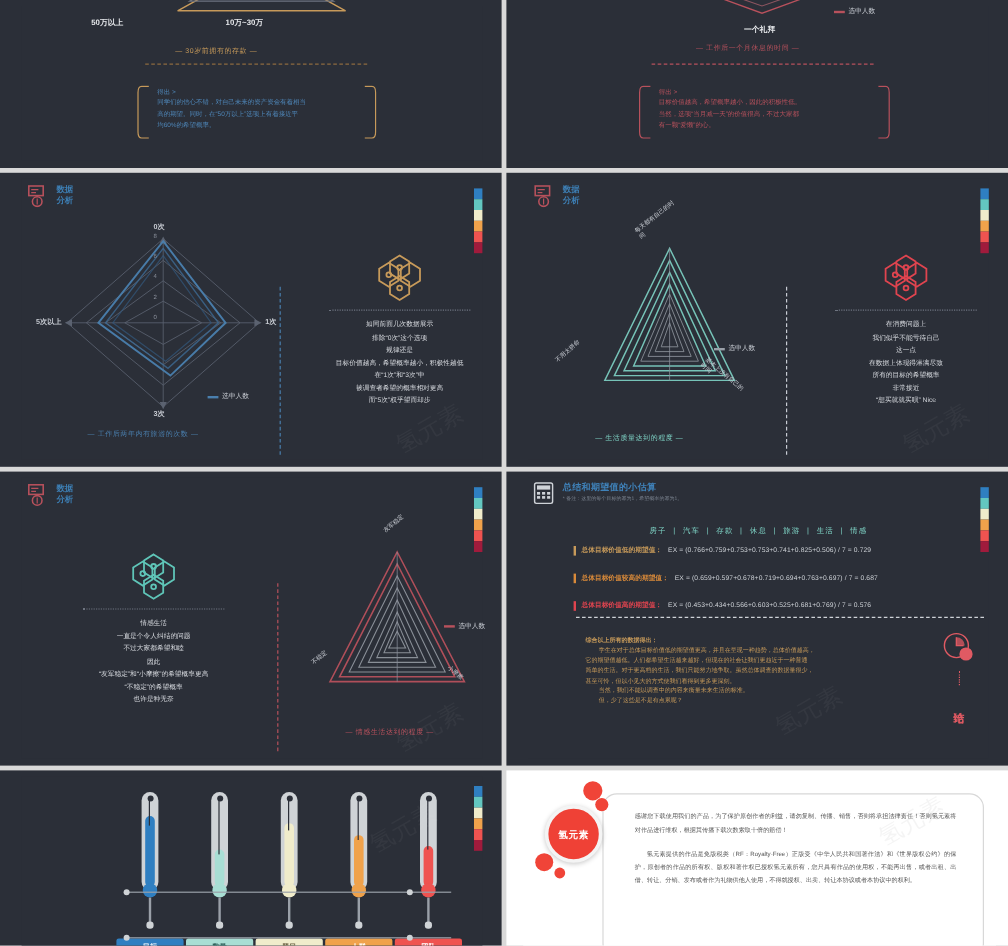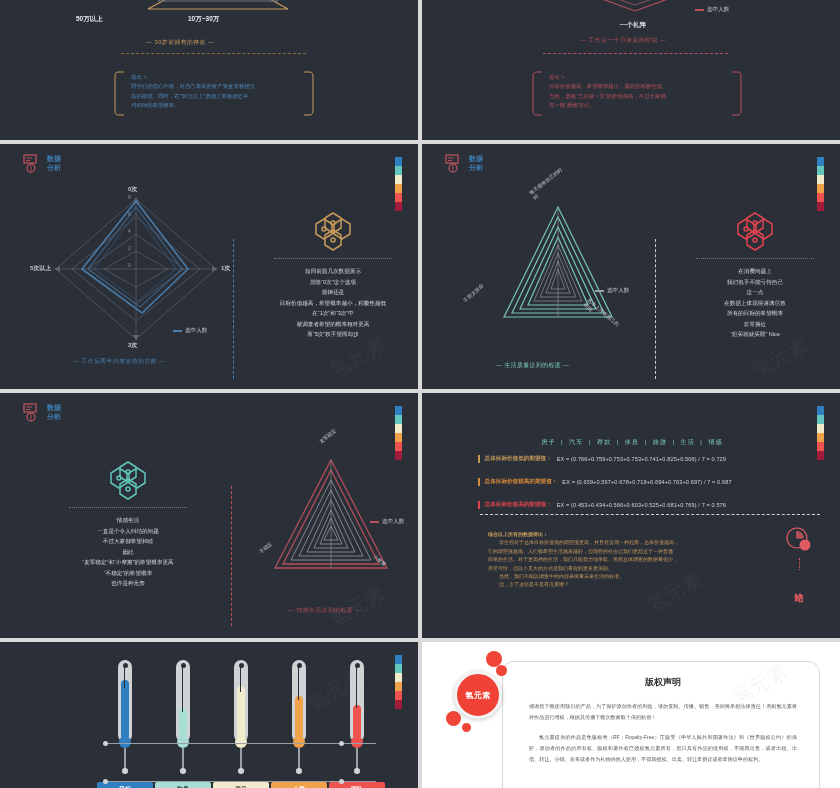--- a/index.html
+++ b/index.html
@@ -459,20 +459,40 @@
   <div class="slide">
     <div class="inner">
       <div class="colorstrip">
         <i style="background:#2f7fc1"></i>
           <i style="background:#63c7c0"></i>
           <i style="background:#f0eccb"></i>
           <i style="background:#f0a24b"></i>
           <i style="background:#ef5350"></i>
           <i style="background:#a01b3c"></i>
       </div>
+      <div class="shead2">
+        <div class="ico">
+          <svg viewBox="0 0 20 20">
+              <rect x="2.5" y="1.5" width="15" height="17" rx="1.5" fill="none" stroke="#cfd3d8" stroke-width="1.2"></rect>
+              <rect x="4.5" y="3.5" width="11" height="3.5" fill="#cfd3d8"></rect>
+              <g fill="#cfd3d8">
+                <rect x="4.5" y="9" width="2.6" height="2.2"></rect>
+                <rect x="8.7" y="9" width="2.6" height="2.2"></rect>
+                <rect x="12.9" y="9" width="2.6" height="2.2"></rect>
+                <rect x="4.5" y="12.4" width="2.6" height="2.2"></rect>
+                <rect x="8.7" y="12.4" width="2.6" height="2.2"></rect>
+                <rect x="12.9" y="12.4" width="2.6" height="2.2"></rect>
+              </g>
+            </svg>
+        </div>
+        <div class="tw">
+          <div class="t1">总结和期望值的小估算</div>
+          <div class="t2">* 备注：这里的每个目标的幂为1，希望概率的幂为1。</div>
+        </div>
+      </div>
 
       <div class="fheadrow" style="position:absolute;left:0;right:0;top:40px;">
         <span>房子</span> &nbsp;|&nbsp;
         <span>汽车</span> &nbsp;|&nbsp;
         <span>存款</span> &nbsp;|&nbsp;
         <span>休息</span> &nbsp;|&nbsp;
         <span>旅游</span> &nbsp;|&nbsp;
         <span>生活</span> &nbsp;|&nbsp;
         <span>情感</span>
       </div>
@@ -605,21 +625,20 @@
         <div class="basedot" style="left:85px;bottom:6px;"></div>
         <div class="basedot" style="right:58px;bottom:6px;"></div>
       </div>
       <div class="wmk" style="right:36px;top:30px;">氢元素</div>
     </div>
   </div>
 
   <div class="slide light">
     <div class="inner">
       <div class="cpcard">
-        <div class="cptitle">版权声明</div>
         <div class="cppara">感谢您下载使用我们的产品，为了保护原创作者的利益，请勿复制、传播、销售，否则将承担法律责任！否则氢元素将对作品进行维权，根据其传播下载次数索取十倍的赔偿！</div>
         <div class="cppara">氢元素提供的作品是免版税类（RF：Royalty-Free）正版受《中华人民共和国著作法》和《世界版权公约》的保护，原创者的作品的所有权、版权和著作权已授权氢元素所有，您只具有作品的使用权，不能再出售，或者出租、出借、转让、分销、发布或者作为礼物供他人使用，不得就授权、出卖、转让本协议或者本协议中的权利。</div>
       </div>
       <div class="logo-wrap">
         <div class="bubble" style="left:46px;top:2px;width:16px;height:16px;"></div>
         <div class="bubble" style="left:56px;top:16px;width:11px;height:11px;"></div>
         <div class="bubble" style="left:6px;top:62px;width:15px;height:15px;"></div>
         <div class="bubble" style="left:22px;top:74px;width:9px;height:9px;"></div>
         <div class="logo-main">氢元素</div>
       </div>

